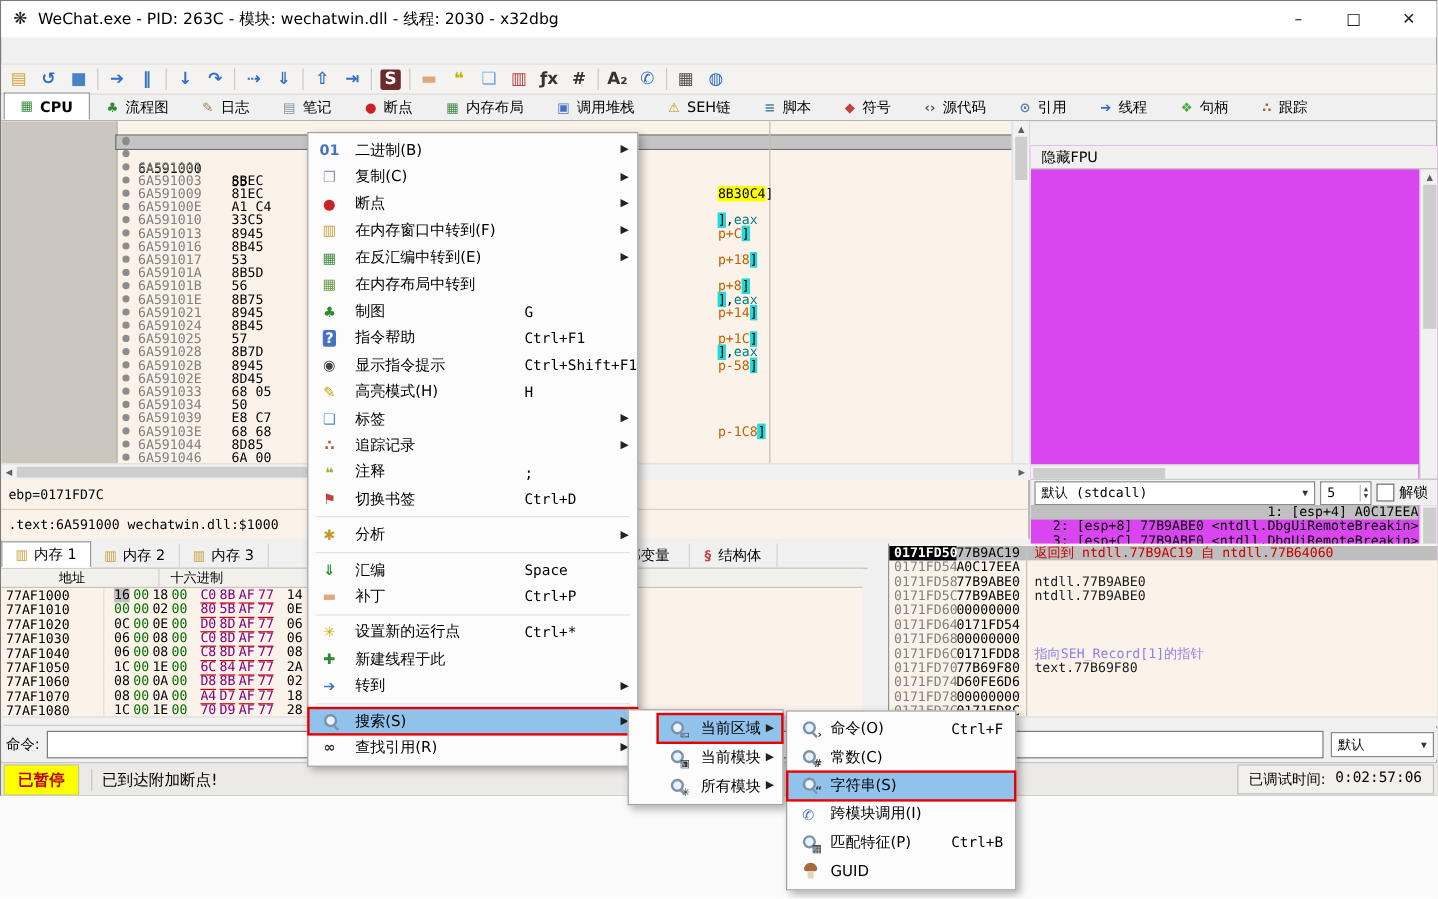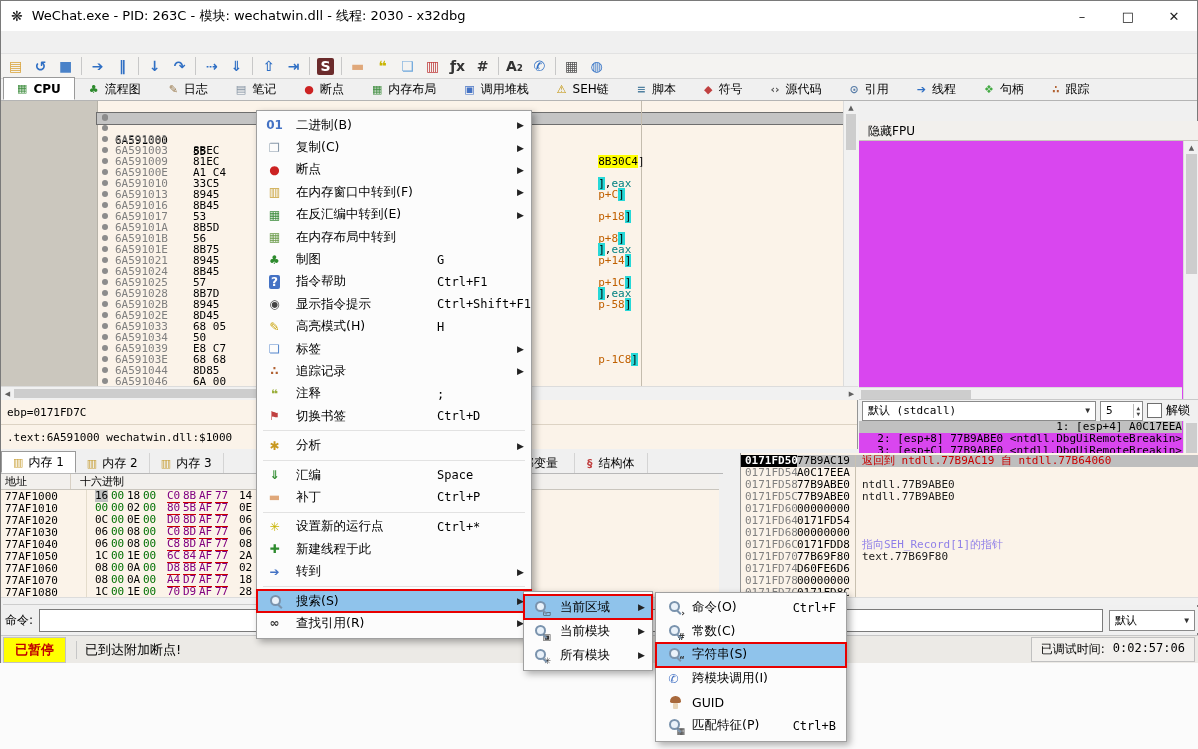--- a/index.html
+++ b/index.html
@@ -100,21 +100,21 @@
   .btab.active{background:#fff;border:1px solid #9a9a9a;border-bottom:1px solid #fff;}
   .btab-locals{position:absolute;left:446px;top:0;width:128px;height:20px;display:flex;align-items:center;
                justify-content:flex-end;padding-right:16px;font-size:12px;box-sizing:border-box;border-right:1px solid #d4d4d4;}
   .btab-struct{position:absolute;left:574px;top:0;height:20px;display:flex;align-items:center;gap:6px;
                padding:0 12px;font-size:12px;border-right:1px solid #d4d4d4;}
 
   
   .dump{left:0;top:473px;width:718px;height:131px;background:#FBF3E9;overflow:hidden;}
   .dumphdr{position:absolute;left:0;top:0;width:100%;height:15px;background:#F2F0ED;border-bottom:1px solid #c9c5bd;
            display:flex;font-size:11px;line-height:15px;}
-  .dh-addr{width:70px;padding-left:4px;border-right:1px solid #d8d0c4;box-sizing:border-box;}
+  .dh-addr{width:88px;padding-left:4px;border-right:1px solid #d8d0c4;box-sizing:border-box;margin-left:44px;}
   .dh-hex{padding-left:9px;}
   .dumprows{position:absolute;left:0;top:16px;width:100%;}
   .dumprow{height:12px;display:flex;align-items:center;font-family:"DejaVu Sans Mono",monospace;font-size:11px;}
   .d2addr{width:86px;padding-left:4px;box-sizing:border-box;border-right:1px solid #e4dccc;}
   .dbytes2{display:flex;margin-left:8px;}
   .byte{width:13px;margin-right:3px;text-align:center;height:12px;line-height:12px;}
   .bz{color:#007000;} .bn{color:#000;} .bp{color:#800080;border-bottom:1px solid #CC0000;}
   .bsel{background:#C0C0C0;} .bgap{margin-left:8px;}
   .dump-hs{position:absolute;left:0;bottom:0;width:100%;height:7px;background:#F1F1F1;border-top:1px solid #dcdcdc;}
   .dump-hs .hthumb{height:5px;margin-top:0;}
@@ -146,21 +146,21 @@
   .dbgtime{border:1px solid #c0c0c0;background:#F2F0ED;padding:3px 9px;font-size:12px;display:flex;gap:8px;margin-right:2px;}
   .dbgtime .tval{font-family:"DejaVu Sans Mono",monospace;}
 
   
   .menu{position:absolute;background:#FCFCFC;border:1px solid #a0a0a0;box-shadow:3px 3px 7px rgba(0,0,0,.32);
         padding:3px 0;z-index:10;}
   .menu1{left:256px;top:110px;width:274px;}
   .menu2{left:523px;top:591px;width:128px;}
   .menu3{left:655px;top:592px;width:190px;}
   .mi{height:22.4px;display:flex;align-items:center;padding:0 6px 0 9px;font-size:12.5px;position:relative;}
-  .menu2 .mi{height:24px;} .menu3 .mi{height:23.6px;}
+  .menu2 .mi{height:24px;margin-left:24px;} .menu3 .mi{height:23.6px;}
   .micon{width:17px;display:flex;justify-content:center;align-items:center;margin-right:13px;
          font-size:12px;font-weight:bold;flex:none;}
   .menu2 .micon,.menu3 .micon{margin-right:10px;}
   .micon .ig{padding:0 2px;border-radius:2px;line-height:14px;}
   .mlabel{white-space:nowrap;}
   .msc{position:absolute;left:180px;font-size:12px;font-family:"DejaVu Sans Mono",monospace;}
   .menu3 .msc{left:auto;right:10px;}
   .marrow{position:absolute;right:7px;font-size:9px;color:#222;display:none;}
   .marrow.show{display:block;}
   .mi.hl{background:#8FC3EB;}
@@ -1364,32 +1364,32 @@
           <span class="ig" style="color: rgb(68, 114, 196);">✆</span>
 
         </span>
         <span class="mlabel">跨模块调用(I)</span>
         <span class="msc"></span>
       </div>
 
       <div class="mi">
         <span class="micon">
           <span class="ig"></span>
-
-          <span class="mush show"></span>
-        </span>
-        <span class="mlabel">GUID</span>
-        <span class="msc"></span>
-      </div>
-
-      <div class="mi">
-        <span class="micon">
-          <span class="ig"></span>
           <span class="mag show">
             <i>▦</i>
           </span>
 
         </span>
         <span class="mlabel">匹配特征(P)</span>
         <span class="msc">Ctrl+B</span>
       </div>
+
+      <div class="mi">
+        <span class="micon">
+          <span class="ig"></span>
+
+          <span class="mush show"></span>
+        </span>
+        <span class="mlabel">GUID</span>
+        <span class="msc"></span>
+      </div>
     </div>
 </div>
 
 </body></html>

